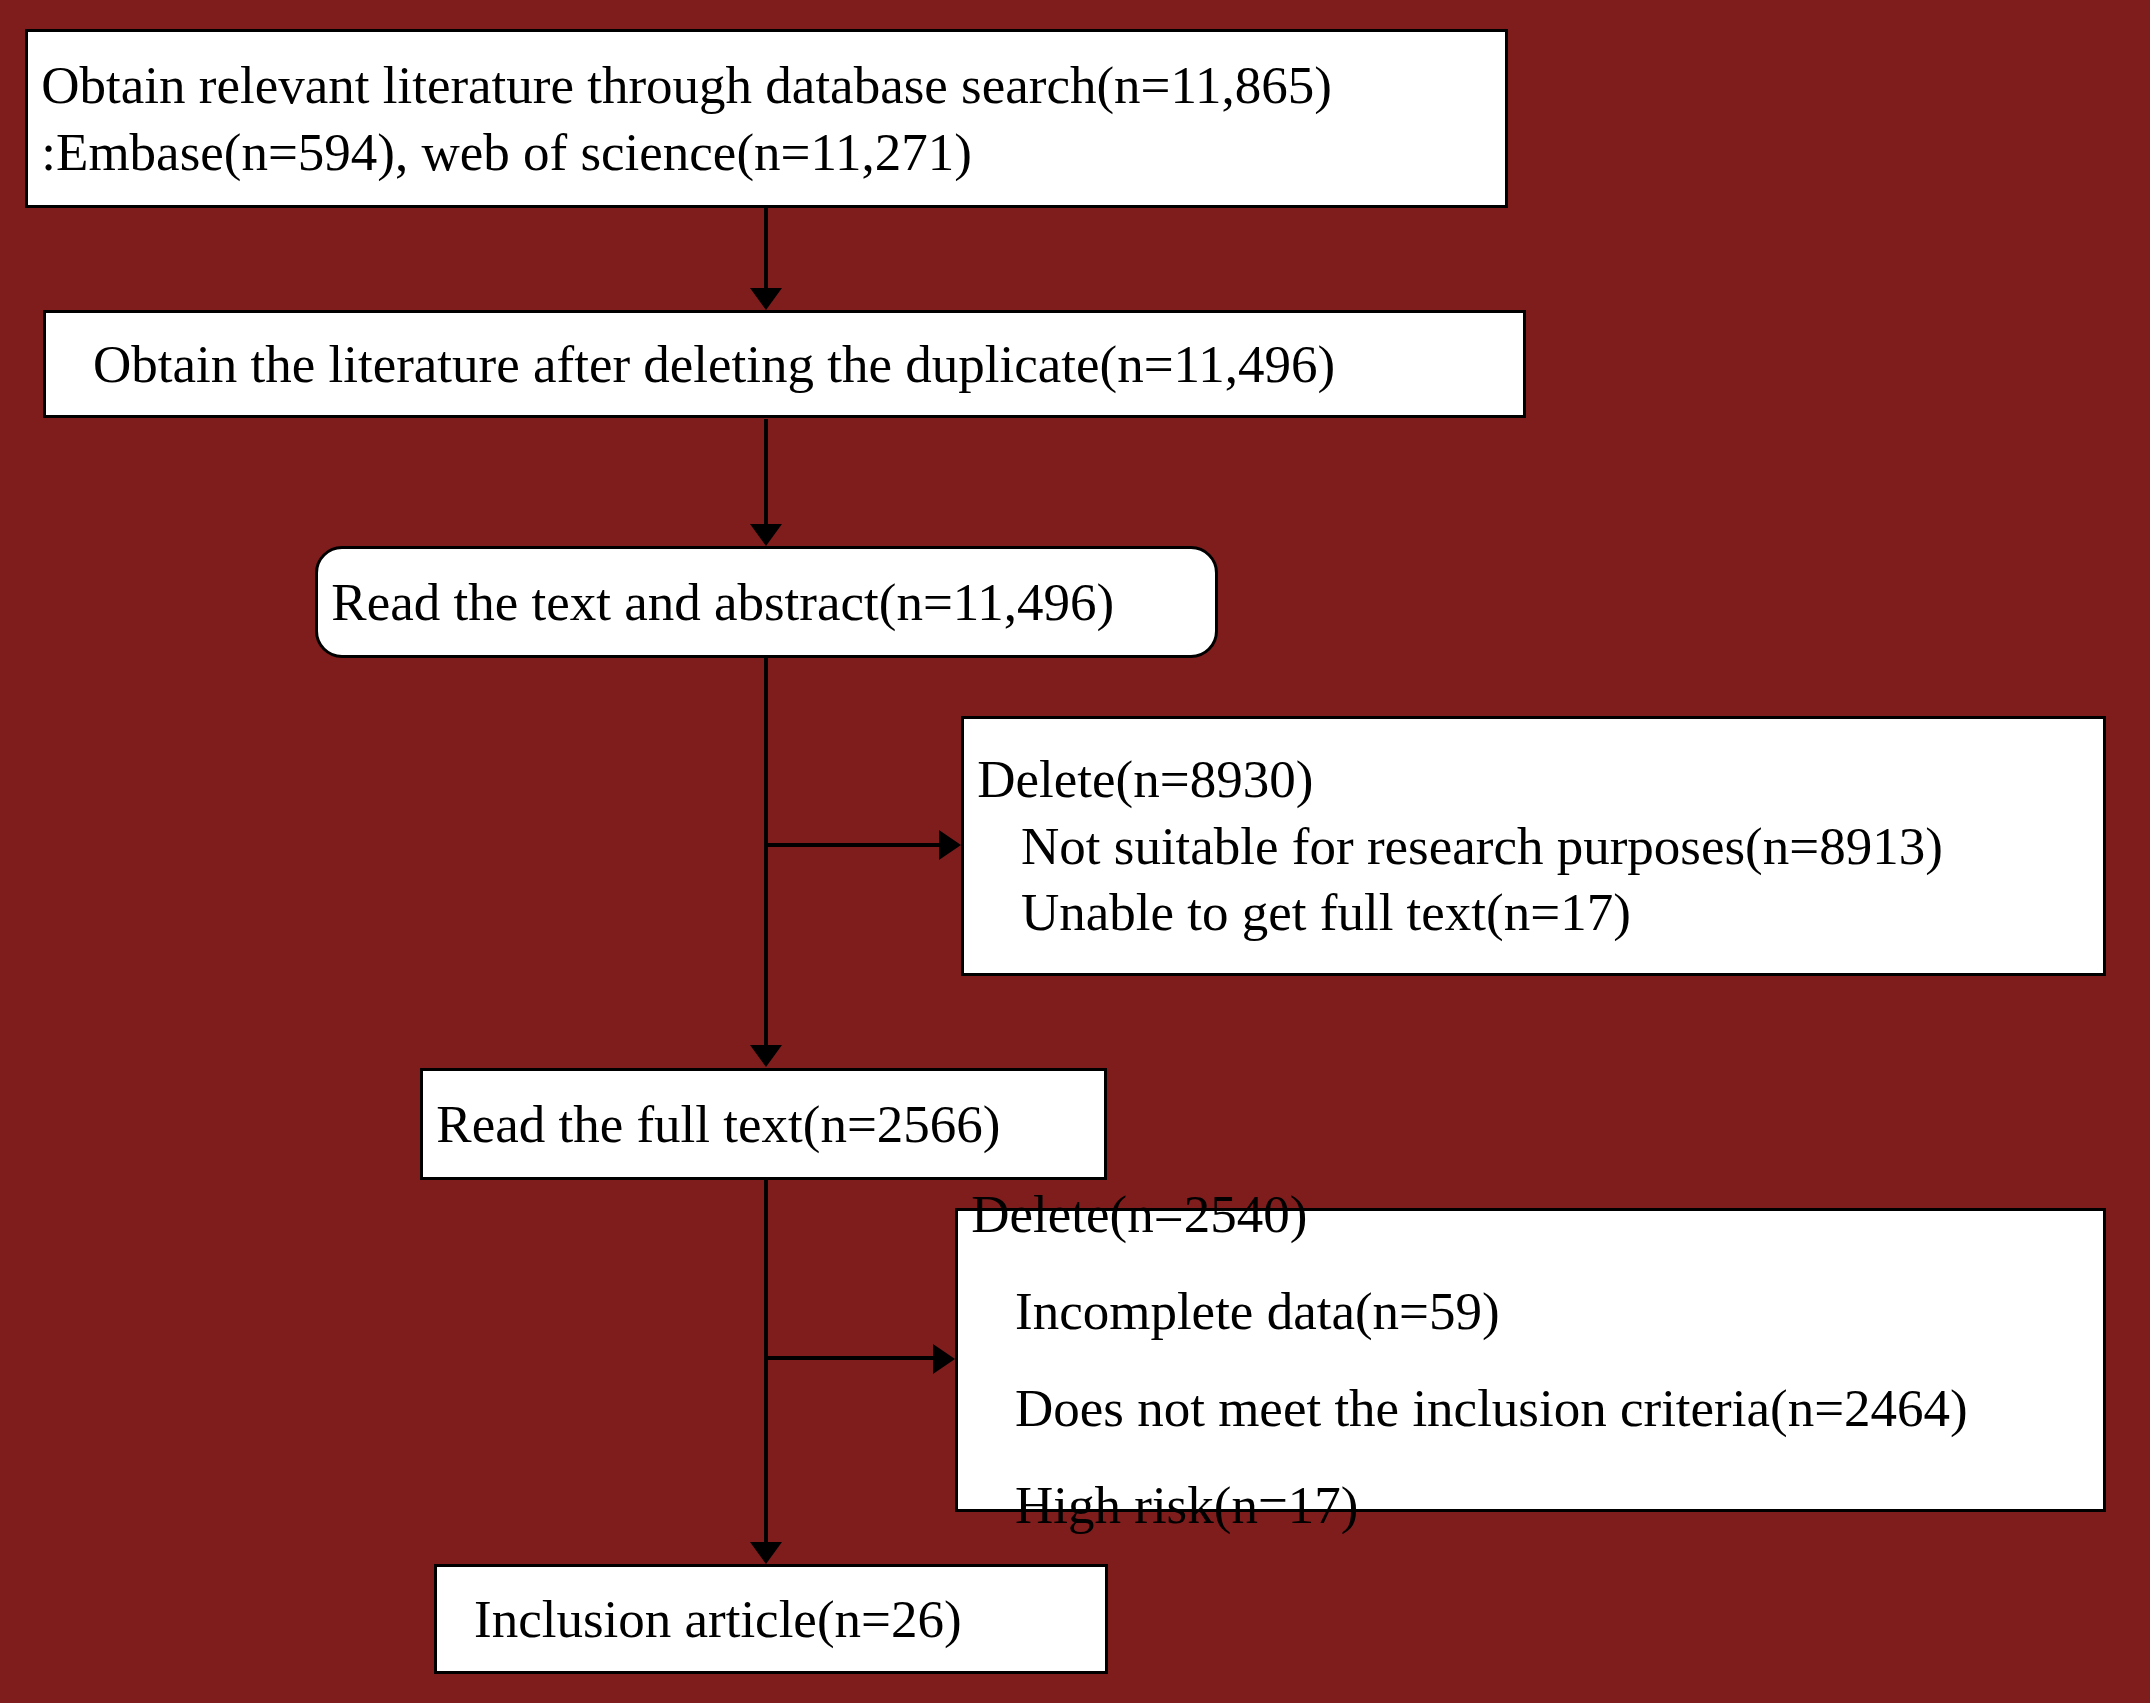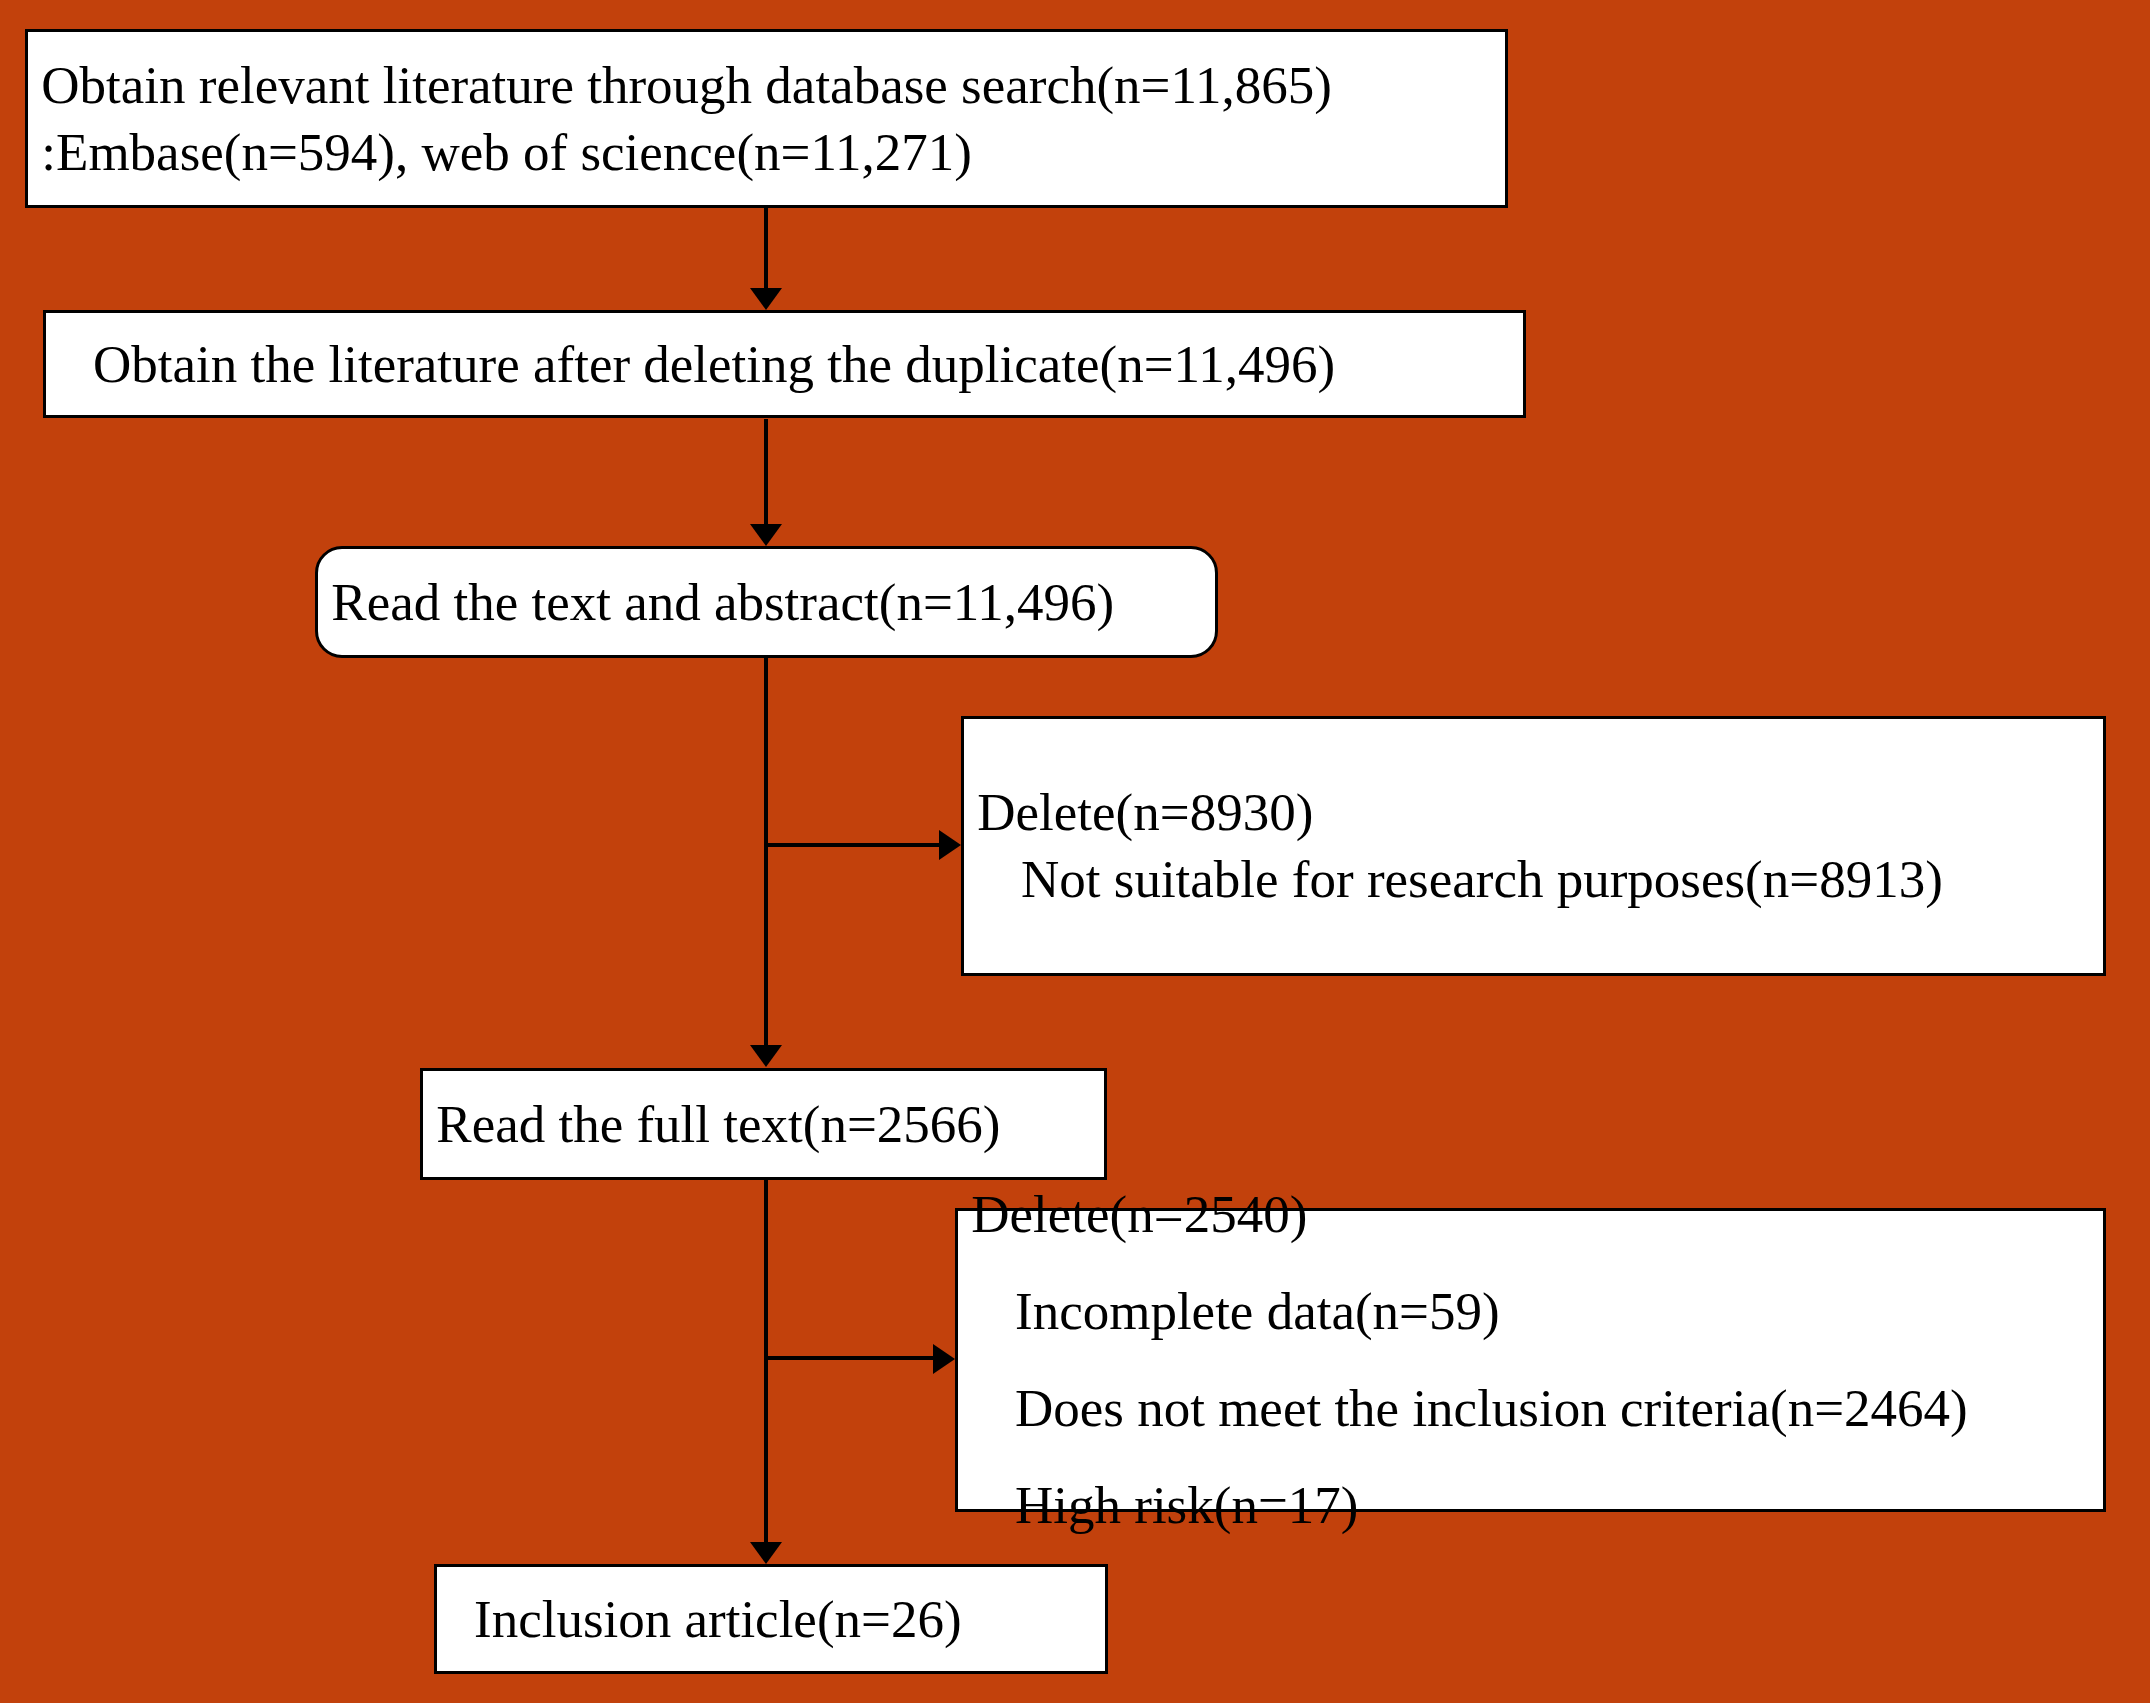--- a/index.html
+++ b/index.html
@@ -4,21 +4,21 @@
 <style>
   html, body {
     margin: 0;
     padding: 0;
     background: #ffffff;
   }
   #canvas {
     position: relative;
     width: 2151px;
     height: 1704px;
-    background: #c2410c;
+    background: #7f1d1d;
     font-family: "Liberation Serif", "DejaVu Serif", serif;
     color: #000000;
     overflow: hidden;
   }
   .node {
     position: absolute;
     box-sizing: border-box;
     border: 3.3px solid #000000;
     background: #ffffff;
     display: flex;
@@ -114,20 +114,21 @@
 
   <div class="vline" id="conn3-v"></div>
   <div class="arrow-down" id="conn3-a"></div>
 
   <div class="hline" id="branch1-h"></div>
   <div class="arrow-right" id="branch1-a"></div>
 
   <div class="node" id="node-delete1">
     <div class="line pad-left">Delete(n=8930)</div>
     <div class="line indent">Not suitable for research purposes(n=8913)</div>
+    <div class="line indent">Unable to get full text(n=17)</div>
   </div>
 
   <div class="node" id="node-fulltext">
     <div class="line pad-left">Read the full text(n=2566)</div>
   </div>
 
   <div class="vline" id="conn4-v"></div>
   <div class="arrow-down" id="conn4-a"></div>
 
   <div class="hline" id="branch2-h"></div>

